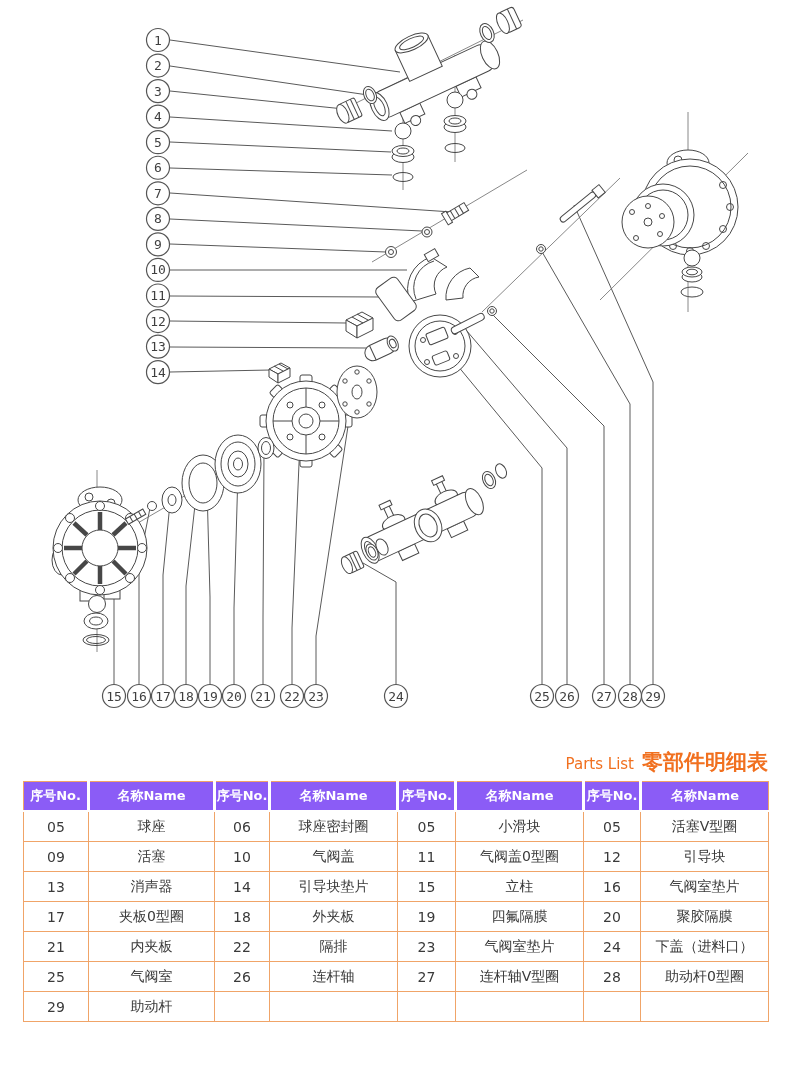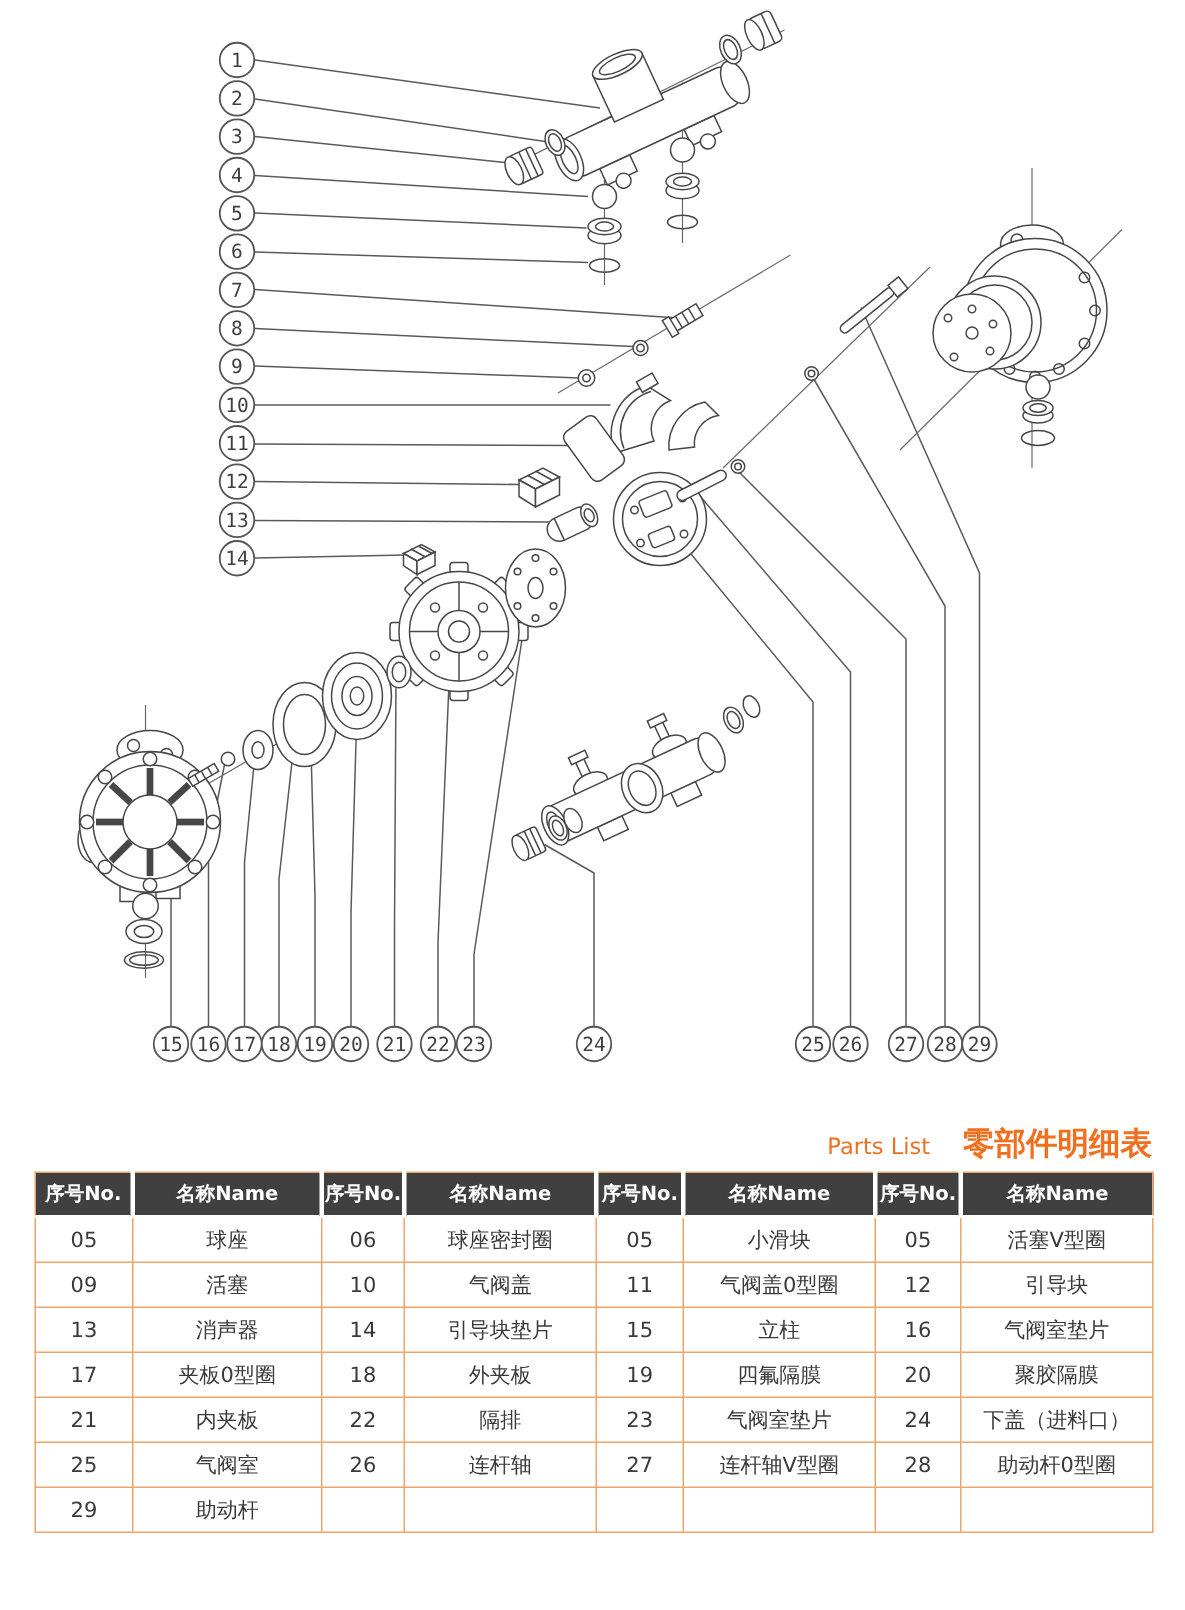--- a/index.html
+++ b/index.html
@@ -9,26 +9,26 @@
   svg.diagram{display:block;}
   .leader{fill:none;stroke:#5a5a5a;stroke-width:1;}
   .p{fill:#ffffff;stroke:#474747;stroke-width:1;}
   .ln{fill:none;stroke:#474747;stroke-width:1;}
   .thin{fill:none;stroke:#6a6a6a;stroke-width:.8;}
   .spoke{stroke:#474747;stroke-width:4.5;}
   .balloon-circle{fill:#fff;stroke:#555;stroke-width:1.2;}
   .balloon-text{font:13px "DejaVu Sans Mono","Liberation Mono",monospace;fill:#3f3f3f;text-anchor:middle;}
   
   .title-row{height:30px;line-height:30px;text-align:right;padding-right:22px;margin-top:2px;white-space:nowrap;}
-  .title-en{font-size:15px;color:#f1701f;margin-right:22px;}
+  .title-en{font-size:15px;color:#f1701f;margin-right:8px;}
   .title-zh{font-size:21px;font-weight:bold;color:#f1701f;text-align:center;}
   
   table.parts{border-collapse:collapse;table-layout:fixed;width:745px;margin:4px 0 0 23px;
               border:1px solid #f0a468;}
-  table.parts th{background:#404040;color:#fff;font-size:13px;font-weight:bold;
+  table.parts th{background:#8b5cf6;color:#fff;font-size:13px;font-weight:bold;
                  height:28px;border-right:3px solid #fff;border-bottom:2px solid #fff;padding:0;}
   table.parts th:last-child{border-right:none;}
   table.parts td{border:1px solid #f0a468;height:29px;text-align:center;
                  font-size:14px;color:#3a3a3a;padding:0 2px;overflow:hidden;white-space:nowrap;}
 </style>
 </head>
 <body>
 
 <div class="page">
 

